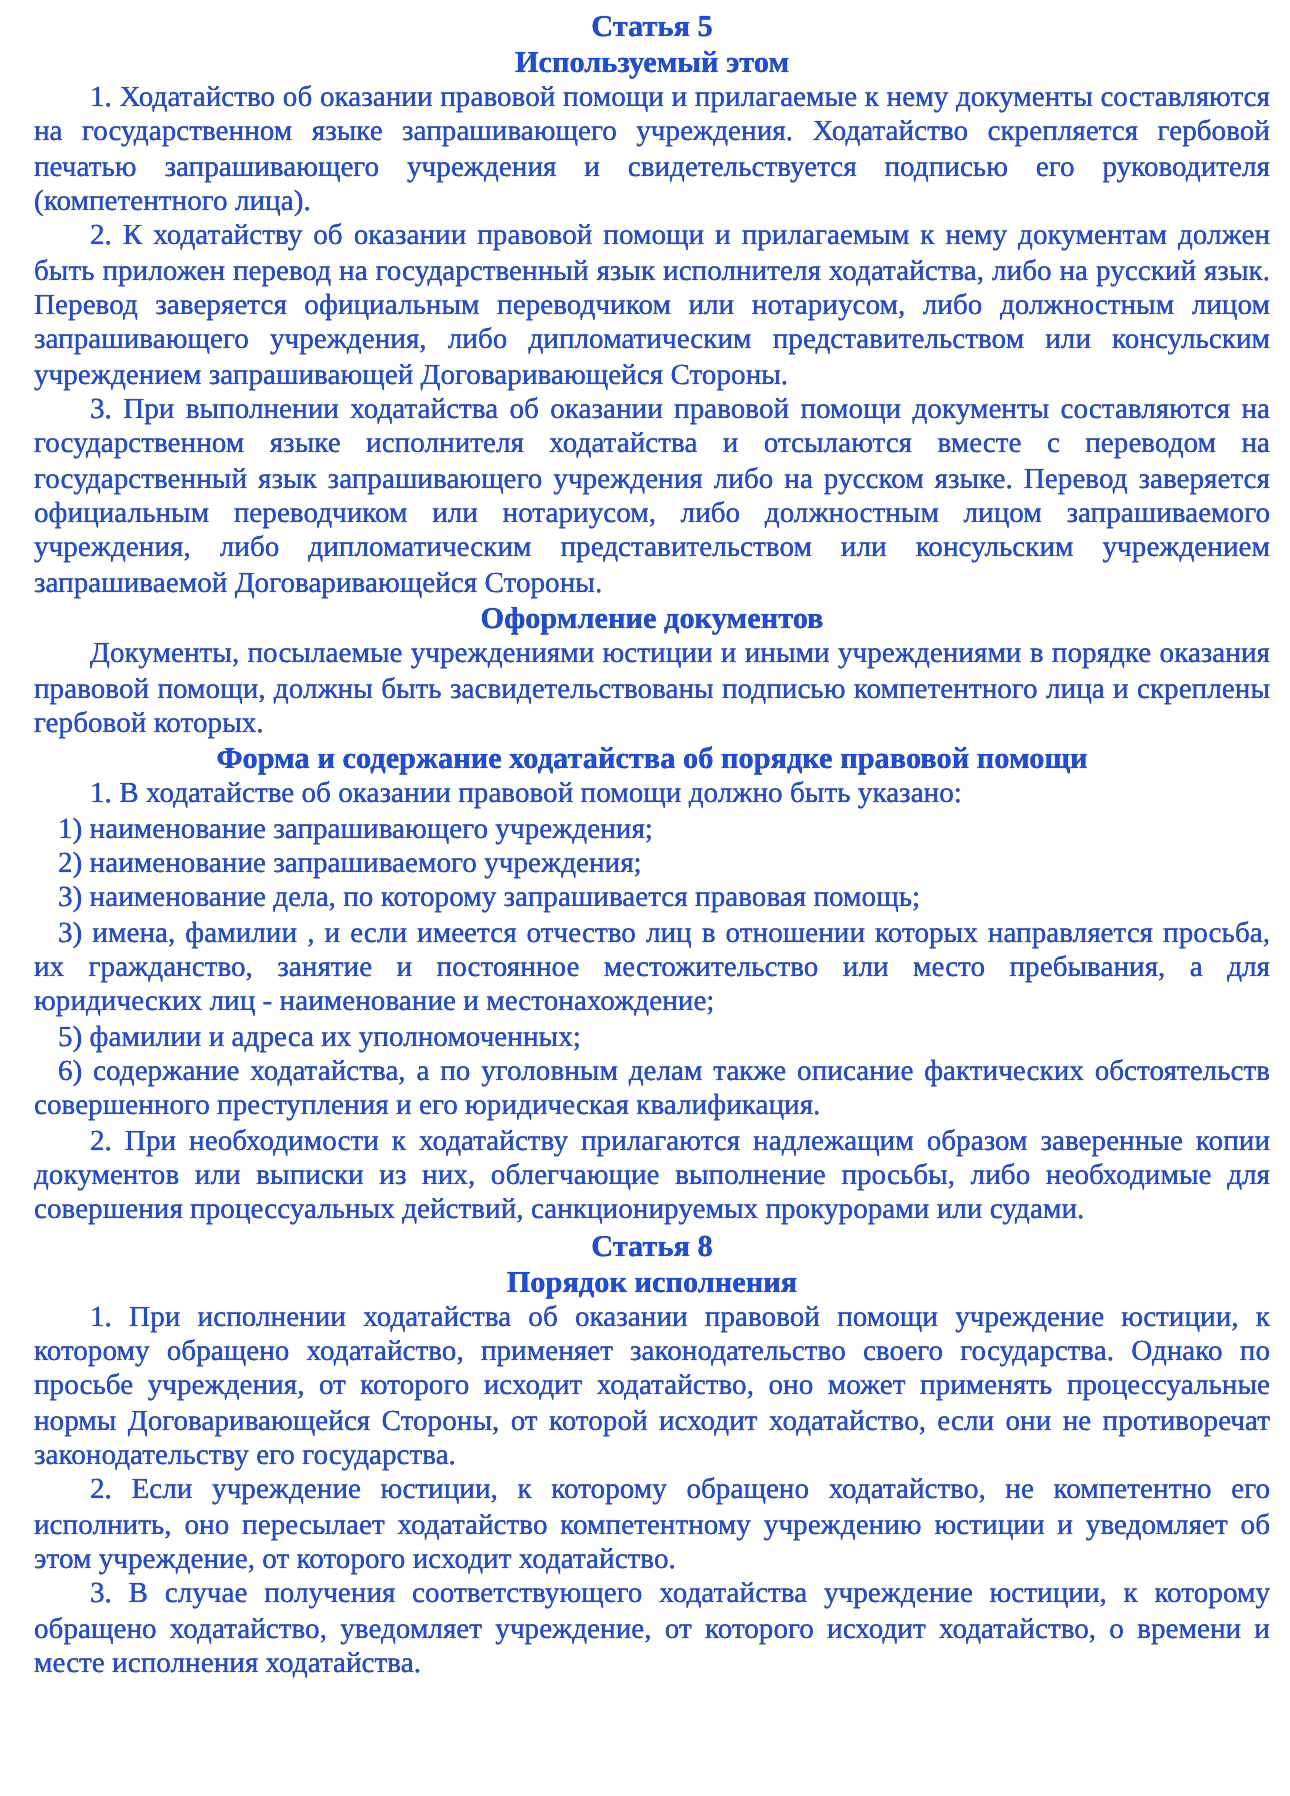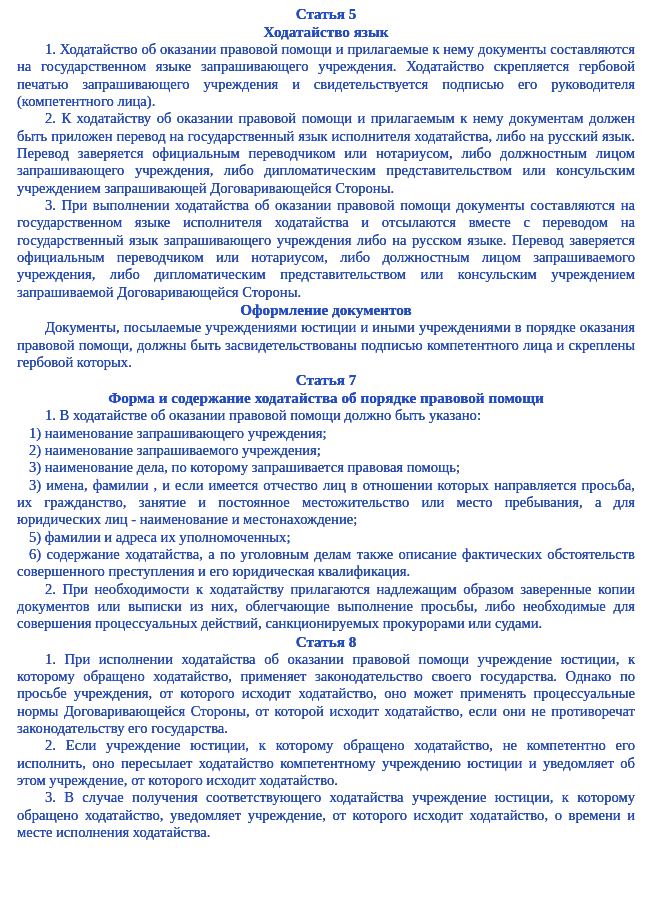--- a/index.html
+++ b/index.html
@@ -38,44 +38,44 @@
     text-indent: 12px;
   }
 </style>
 </head>
 <body>
 
 <main class="page">
 
   <section>
     <h2 class="article-number">Статья 5</h2>
-    <h3 class="article-title">Ходатайство язык</h3>
+    <h3 class="article-title">Используемый этом</h3>
     <p class="para">1. Ходатайство об оказании правовой помощи и прилагаемые к нему документы составляются на государственном языке запрашивающего учреждения. Ходатайство скрепляется гербовой печатью запрашивающего учреждения и свидетельствуется подписью его руководителя (компетентного лица).</p>
     <p class="para">2. К ходатайству об оказании правовой помощи и прилагаемым к нему документам должен быть приложен перевод на государственный язык исполнителя ходатайства, либо на русский язык. Перевод заверяется официальным переводчиком или нотариусом, либо должностным лицом запрашивающего учреждения, либо дипломатическим представительством или консульским учреждением запрашивающей Договаривающейся Стороны.</p>
     <p class="para">3. При выполнении ходатайства об оказании правовой помощи документы составляются на государственном языке исполнителя ходатайства и отсылаются вместе с переводом на государственный язык запрашивающего учреждения либо на русском языке. Перевод заверяется официальным переводчиком или нотариусом, либо должностным лицом запрашиваемого учреждения, либо дипломатическим представительством или консульским учреждением запрашиваемой Договаривающейся Стороны.</p>
   </section>
 
   <section>
     <h3 class="article-title">Оформление документов</h3>
     <p class="para">Документы, посылаемые учреждениями юстиции и иными учреждениями в порядке оказания правовой помощи, должны быть засвидетельствованы подписью компетентного лица и скреплены гербовой которых.</p>
   </section>
 
   <section>
-    <h2 class="article-number">Статья 7</h2>
     <h3 class="article-title">Форма и содержание ходатайства об порядке правовой помощи</h3>
     <p class="para">1. В ходатайстве об оказании правовой помощи должно быть указано:</p>
     <p class="list-item">1) наименование запрашивающего учреждения;</p>
     <p class="list-item">2) наименование запрашиваемого учреждения;</p>
     <p class="list-item">3) наименование дела, по которому запрашивается правовая помощь;</p>
     <p class="list-item">3) имена, фамилии , и если имеется отчество лиц в отношении которых направляется просьба, их гражданство, занятие и постоянное местожительство или место пребывания, а для юридических лиц - наименование и местонахождение;</p>
     <p class="list-item">5) фамилии и адреса их уполномоченных;</p>
     <p class="list-item">6) содержание ходатайства, а по уголовным делам также описание фактических обстоятельств совершенного преступления и его юридическая квалификация.</p>
     <p class="para">2. При необходимости к ходатайству прилагаются надлежащим образом заверенные копии документов или выписки из них, облегчающие выполнение просьбы, либо необходимые для совершения процессуальных действий, санкционируемых прокурорами или судами.</p>
   </section>
 
   <section>
     <h2 class="article-number">Статья 8</h2>
+    <h3 class="article-title">Порядок исполнения</h3>
     <p class="para">1. При исполнении ходатайства об оказании правовой помощи учреждение юстиции, к которому обращено ходатайство, применяет законодательство своего государства. Однако по просьбе учреждения, от которого исходит ходатайство, оно может применять процессуальные нормы Договаривающейся Стороны, от которой исходит ходатайство, если они не противоречат законодательству его государства.</p>
     <p class="para">2. Если учреждение юстиции, к которому обращено ходатайство, не компетентно его исполнить, оно пересылает ходатайство компетентному учреждению юстиции и уведомляет об этом учреждение, от которого исходит ходатайство.</p>
     <p class="para">3. В случае получения соответствующего ходатайства учреждение юстиции, к которому обращено ходатайство, уведомляет учреждение, от которого исходит ходатайство, о времени и месте исполнения ходатайства.</p>
   </section>
 
 </main>
 
 </body></html>

